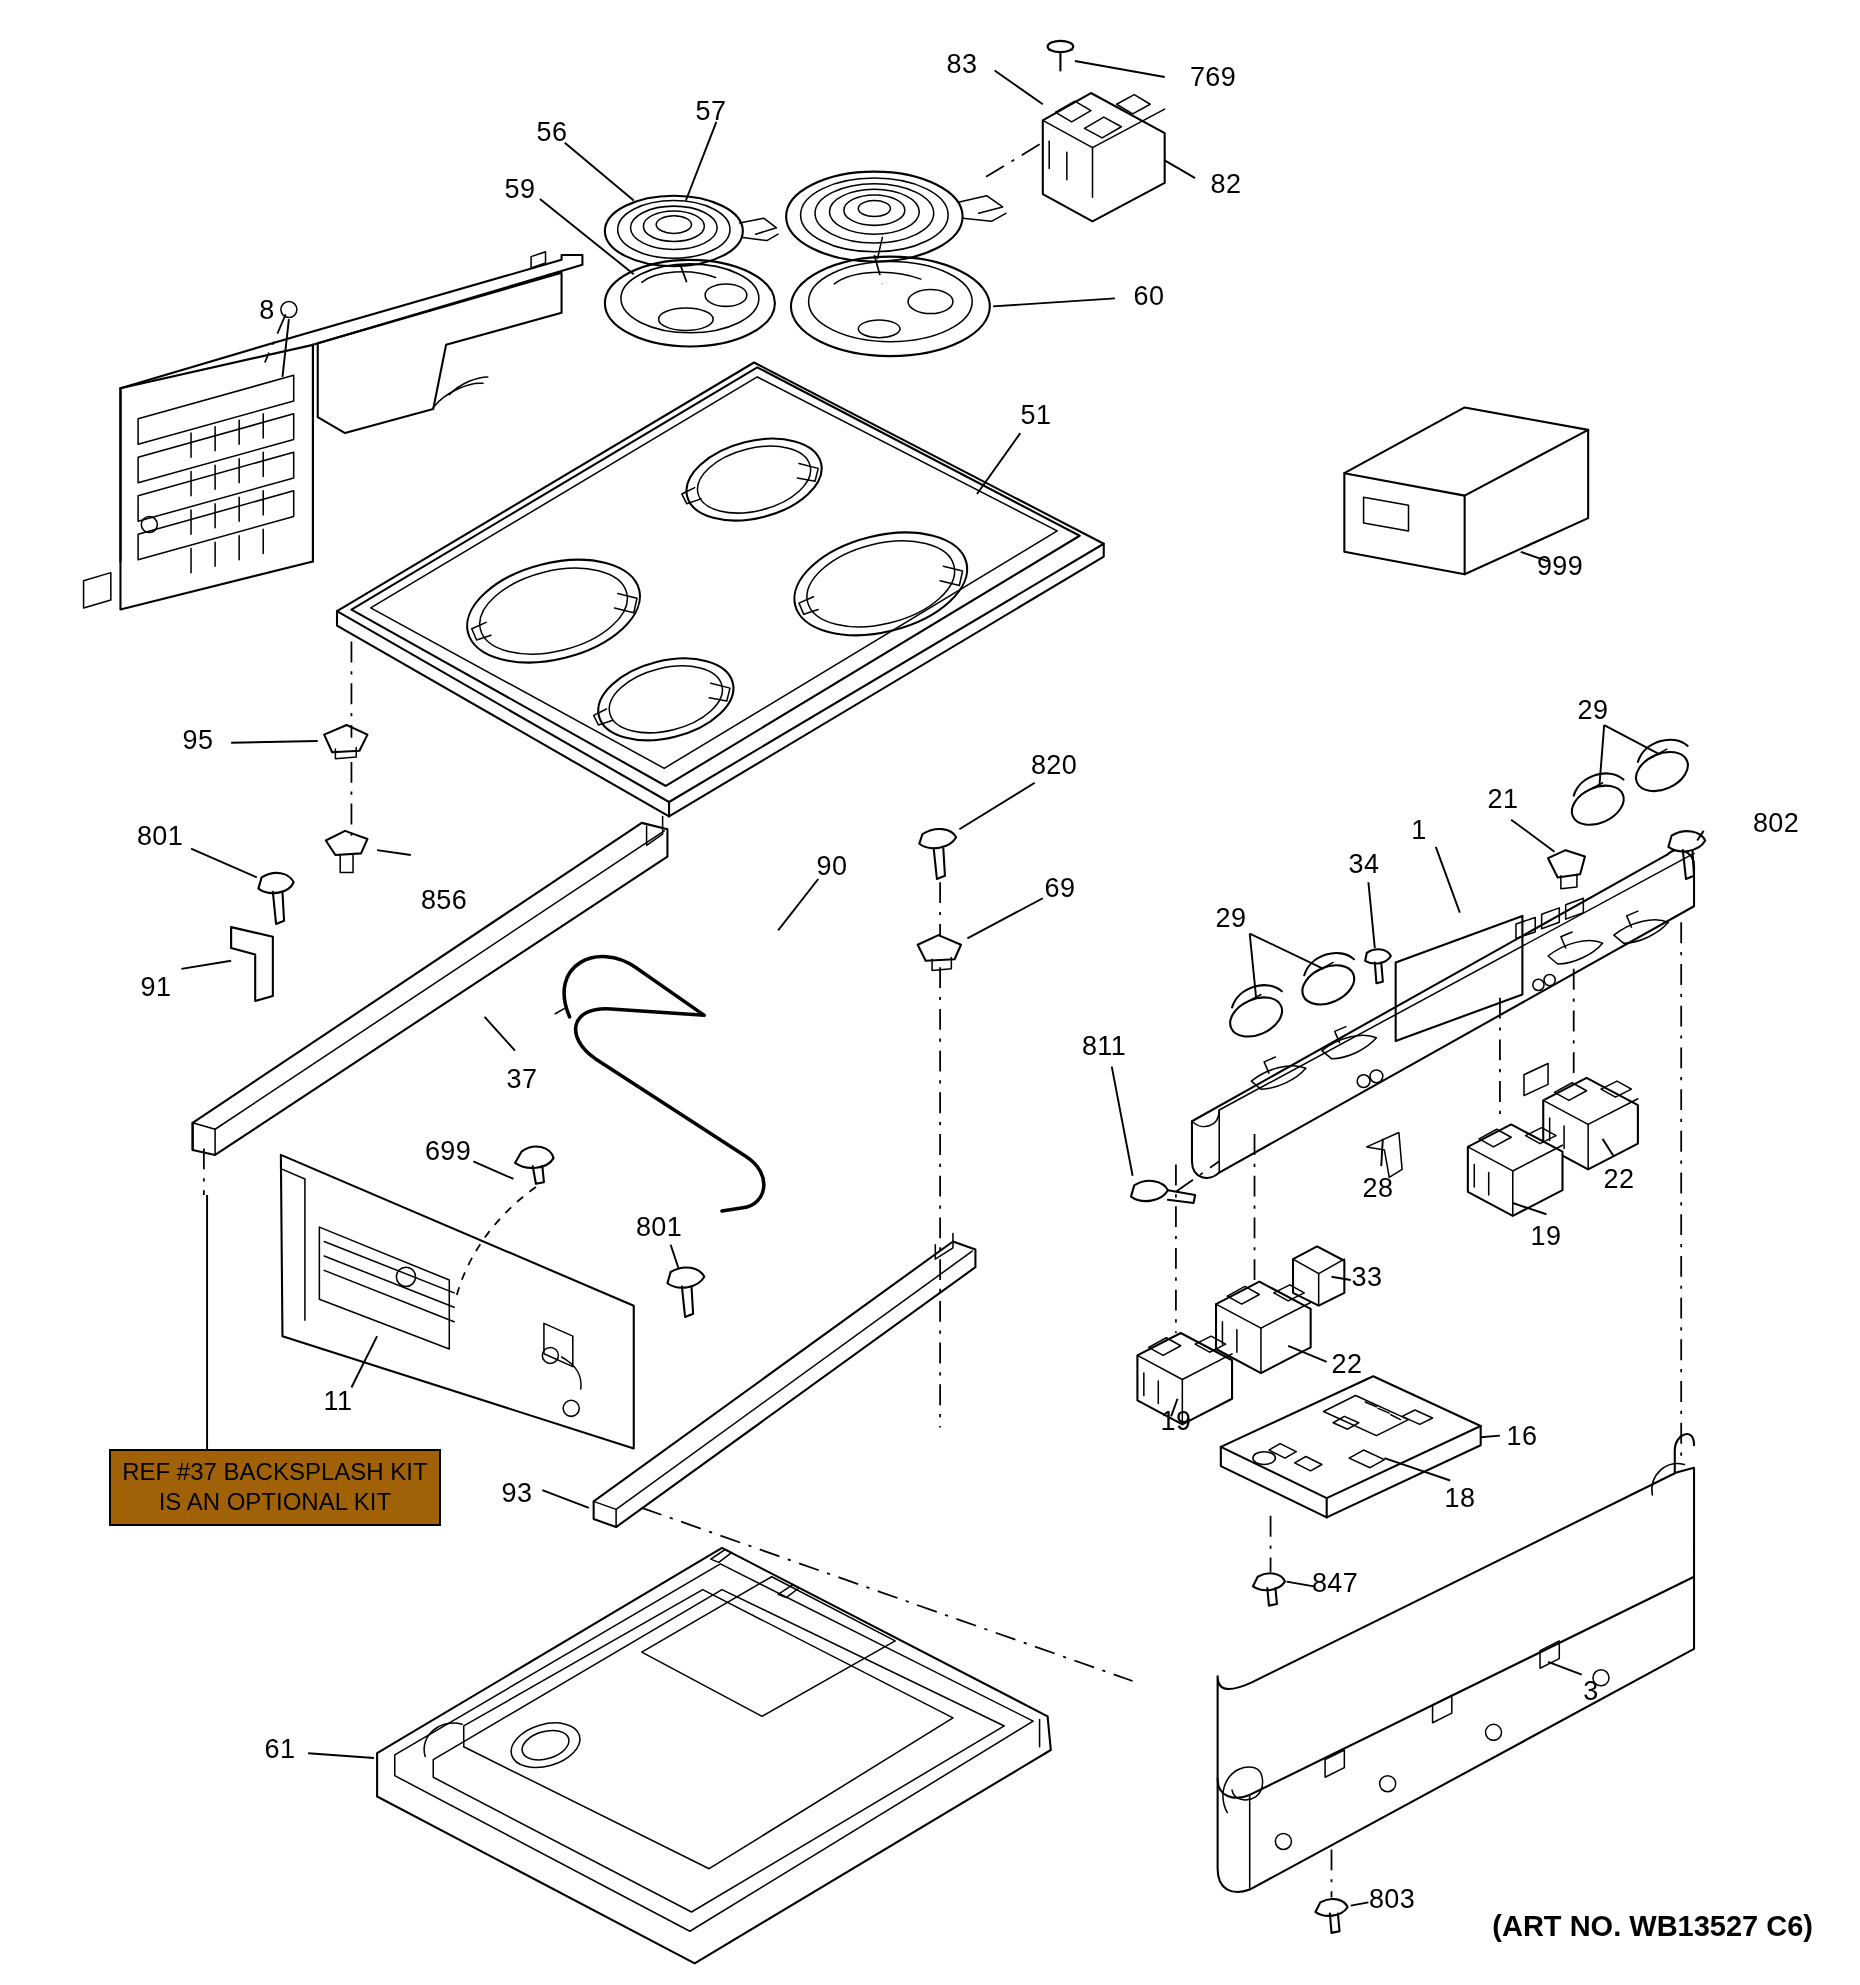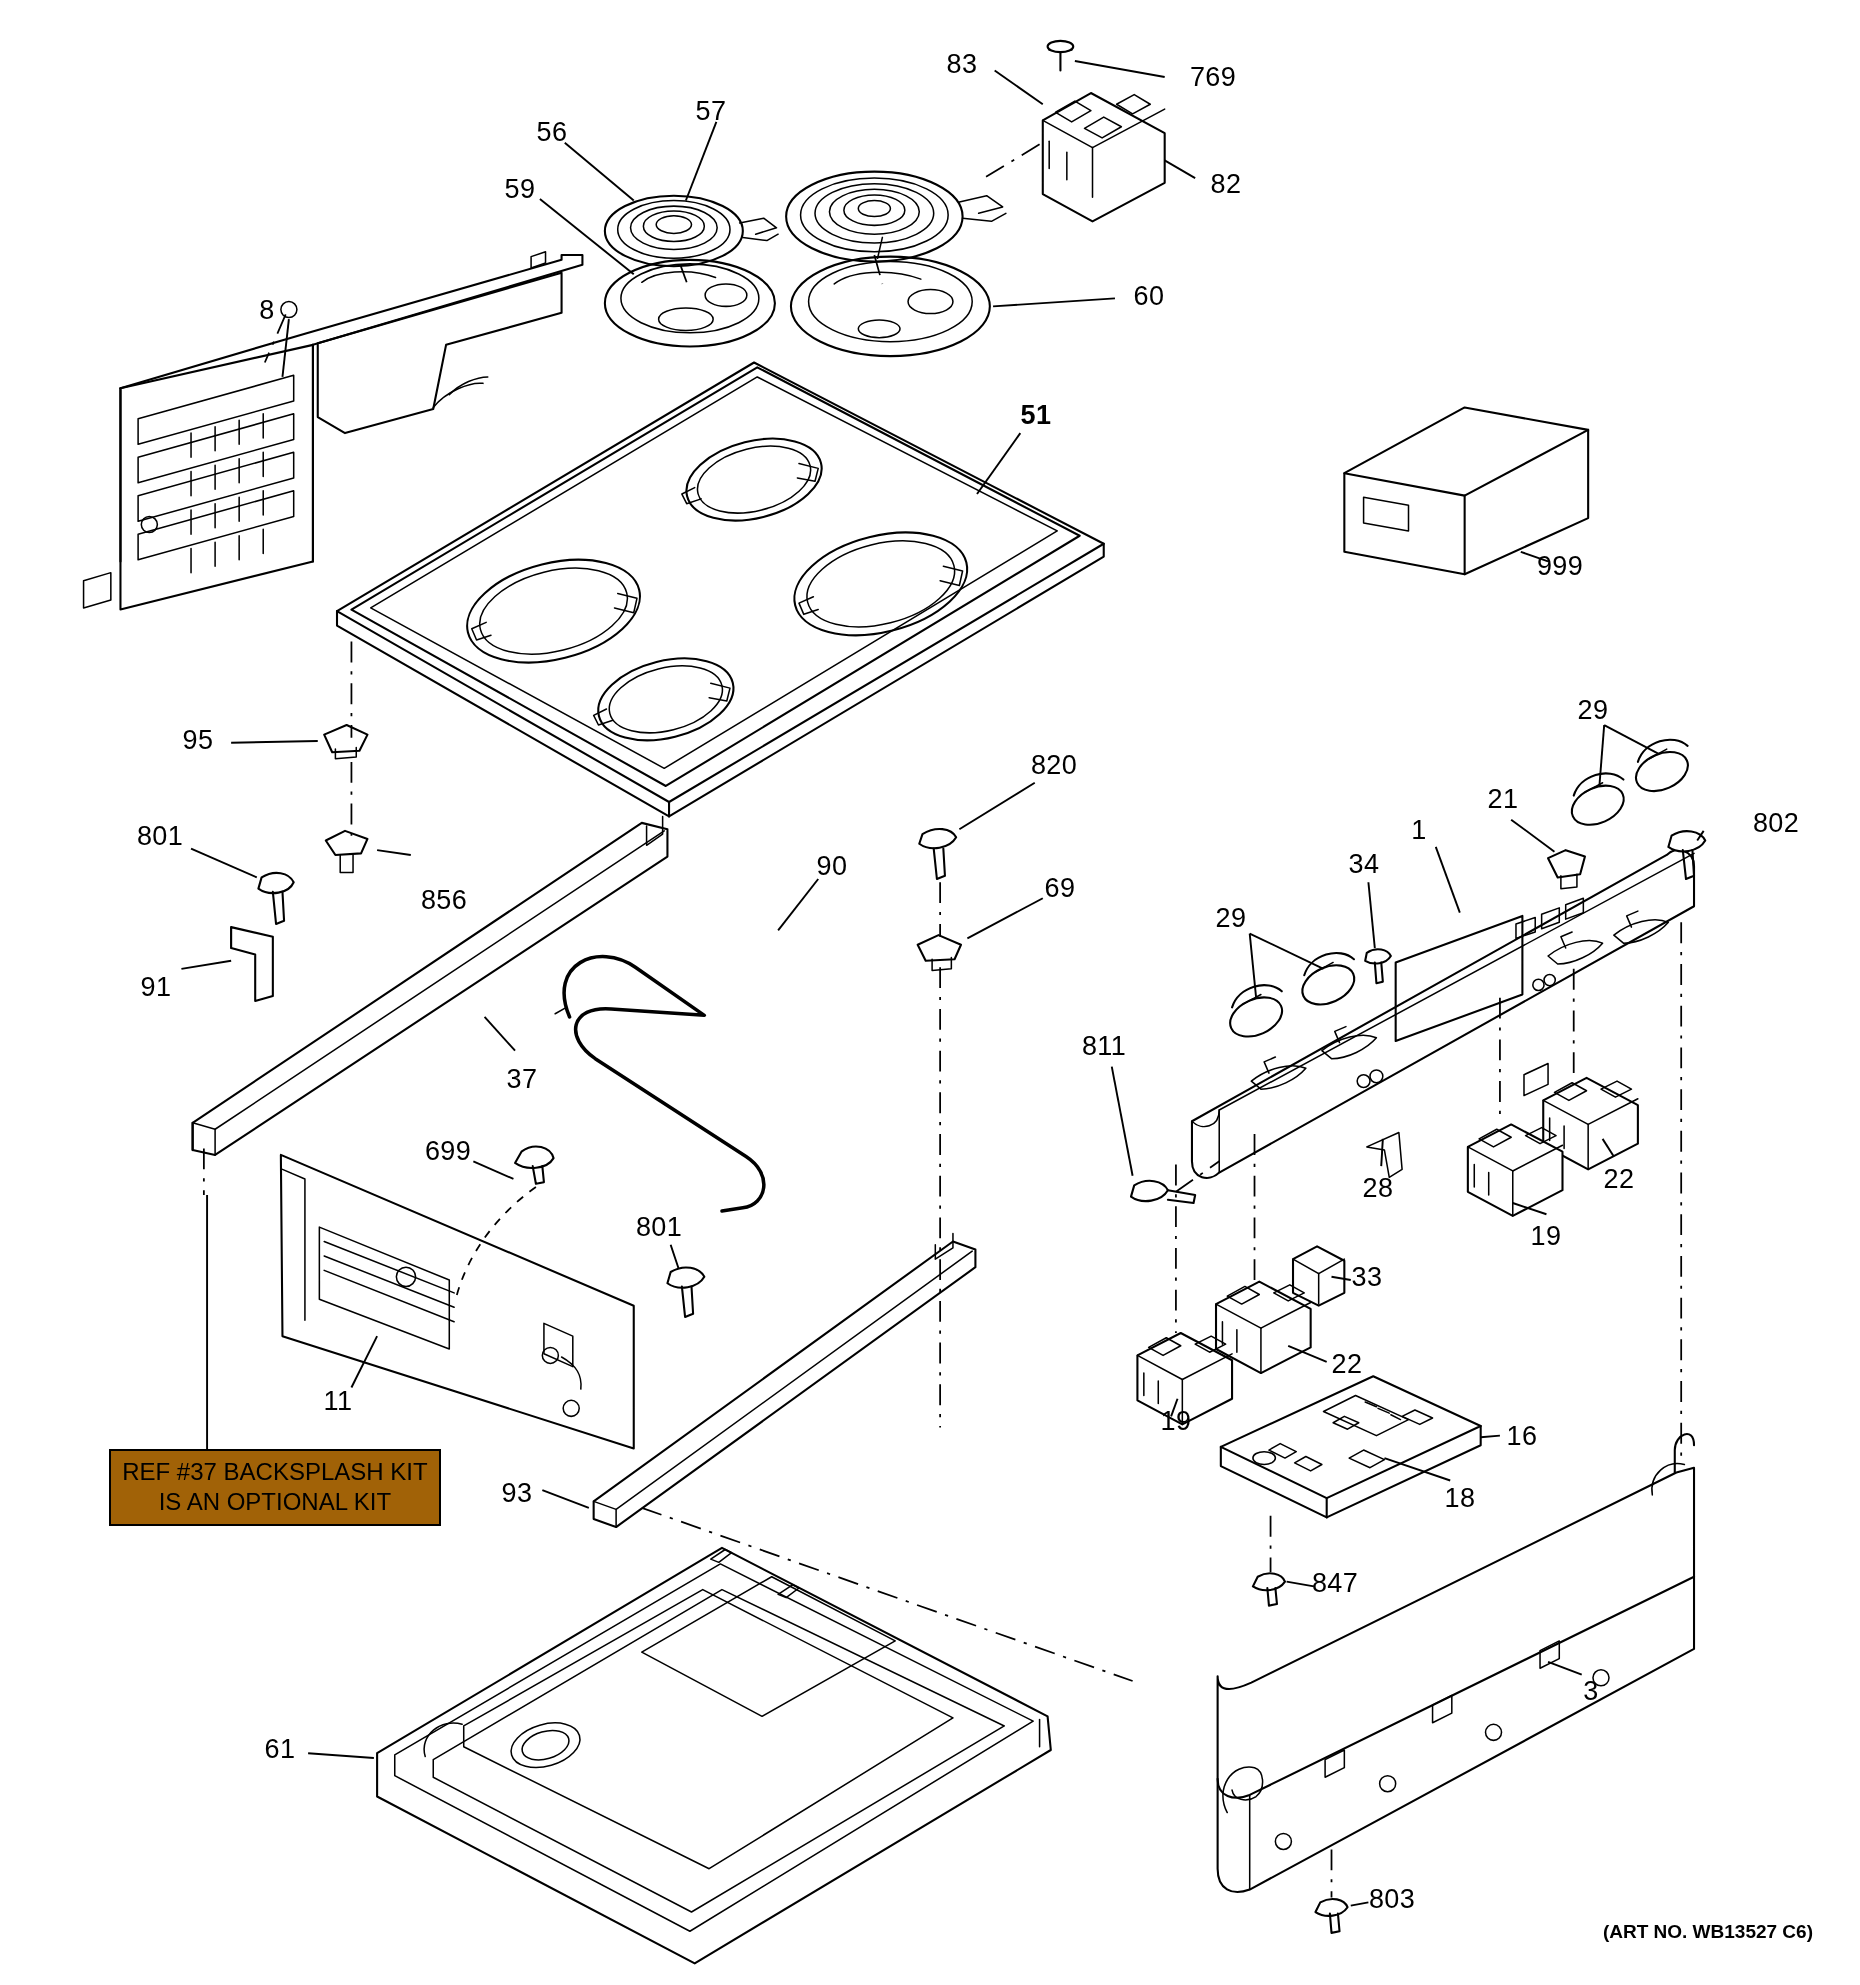--- a/index.html
+++ b/index.html
@@ -37,21 +37,21 @@
     font-size: 24px;
     line-height: 1.22;
     text-align: center;
     padding: 6.4px 11.2px 8px 11.2px;
     color: #000;
     white-space: pre;
   }
   .artno {
     position: absolute;
     font-family: "Liberation Sans", sans-serif;
-    font-size: 19px;
+    font-size: 29px;
     font-weight: bold;
     color: #000;
     white-space: nowrap;
   }
 </style>
 </head>
 <body>
 
 <svg id="diagram" viewBox="0 0 2320 2475" xmlns="http://www.w3.org/2000/svg">
   <defs>
@@ -468,21 +468,21 @@
 
 <div id="callout-layer">
     <div class="callout" style="left: 962px; top: 64px;">83</div>
     <div class="callout" style="left: 1213px; top: 77px;">769</div>
     <div class="callout" style="left: 711px; top: 111px;">57</div>
     <div class="callout" style="left: 1226px; top: 184px;">82</div>
     <div class="callout" style="left: 552px; top: 132px;">56</div>
     <div class="callout" style="left: 520px; top: 189px;">59</div>
     <div class="callout" style="left: 1149px; top: 296px;">60</div>
     <div class="callout" style="left: 267px; top: 310px;">8</div>
-    <div class="callout" style="left: 1036px; top: 415px; font-weight: bold;">51</div>
+    <div class="callout" style="left: 1036px; top: 415px;">51</div>
     <div class="callout" style="left: 1560px; top: 566px;">999</div>
     <div class="callout" style="left: 1593px; top: 710px;">29</div>
     <div class="callout" style="left: 198px; top: 740px;">95</div>
     <div class="callout" style="left: 1503px; top: 799px;">21</div>
     <div class="callout" style="left: 1419px; top: 830px;">1</div>
     <div class="callout" style="left: 1776px; top: 823px;">802</div>
     <div class="callout" style="left: 1054px; top: 765px;">820</div>
     <div class="callout" style="left: 160px; top: 836px;">801</div>
     <div class="callout" style="left: 444px; top: 855px; margin-top: 45px;">856</div>
     <div class="callout" style="left: 832px; top: 866px;">90</div>

